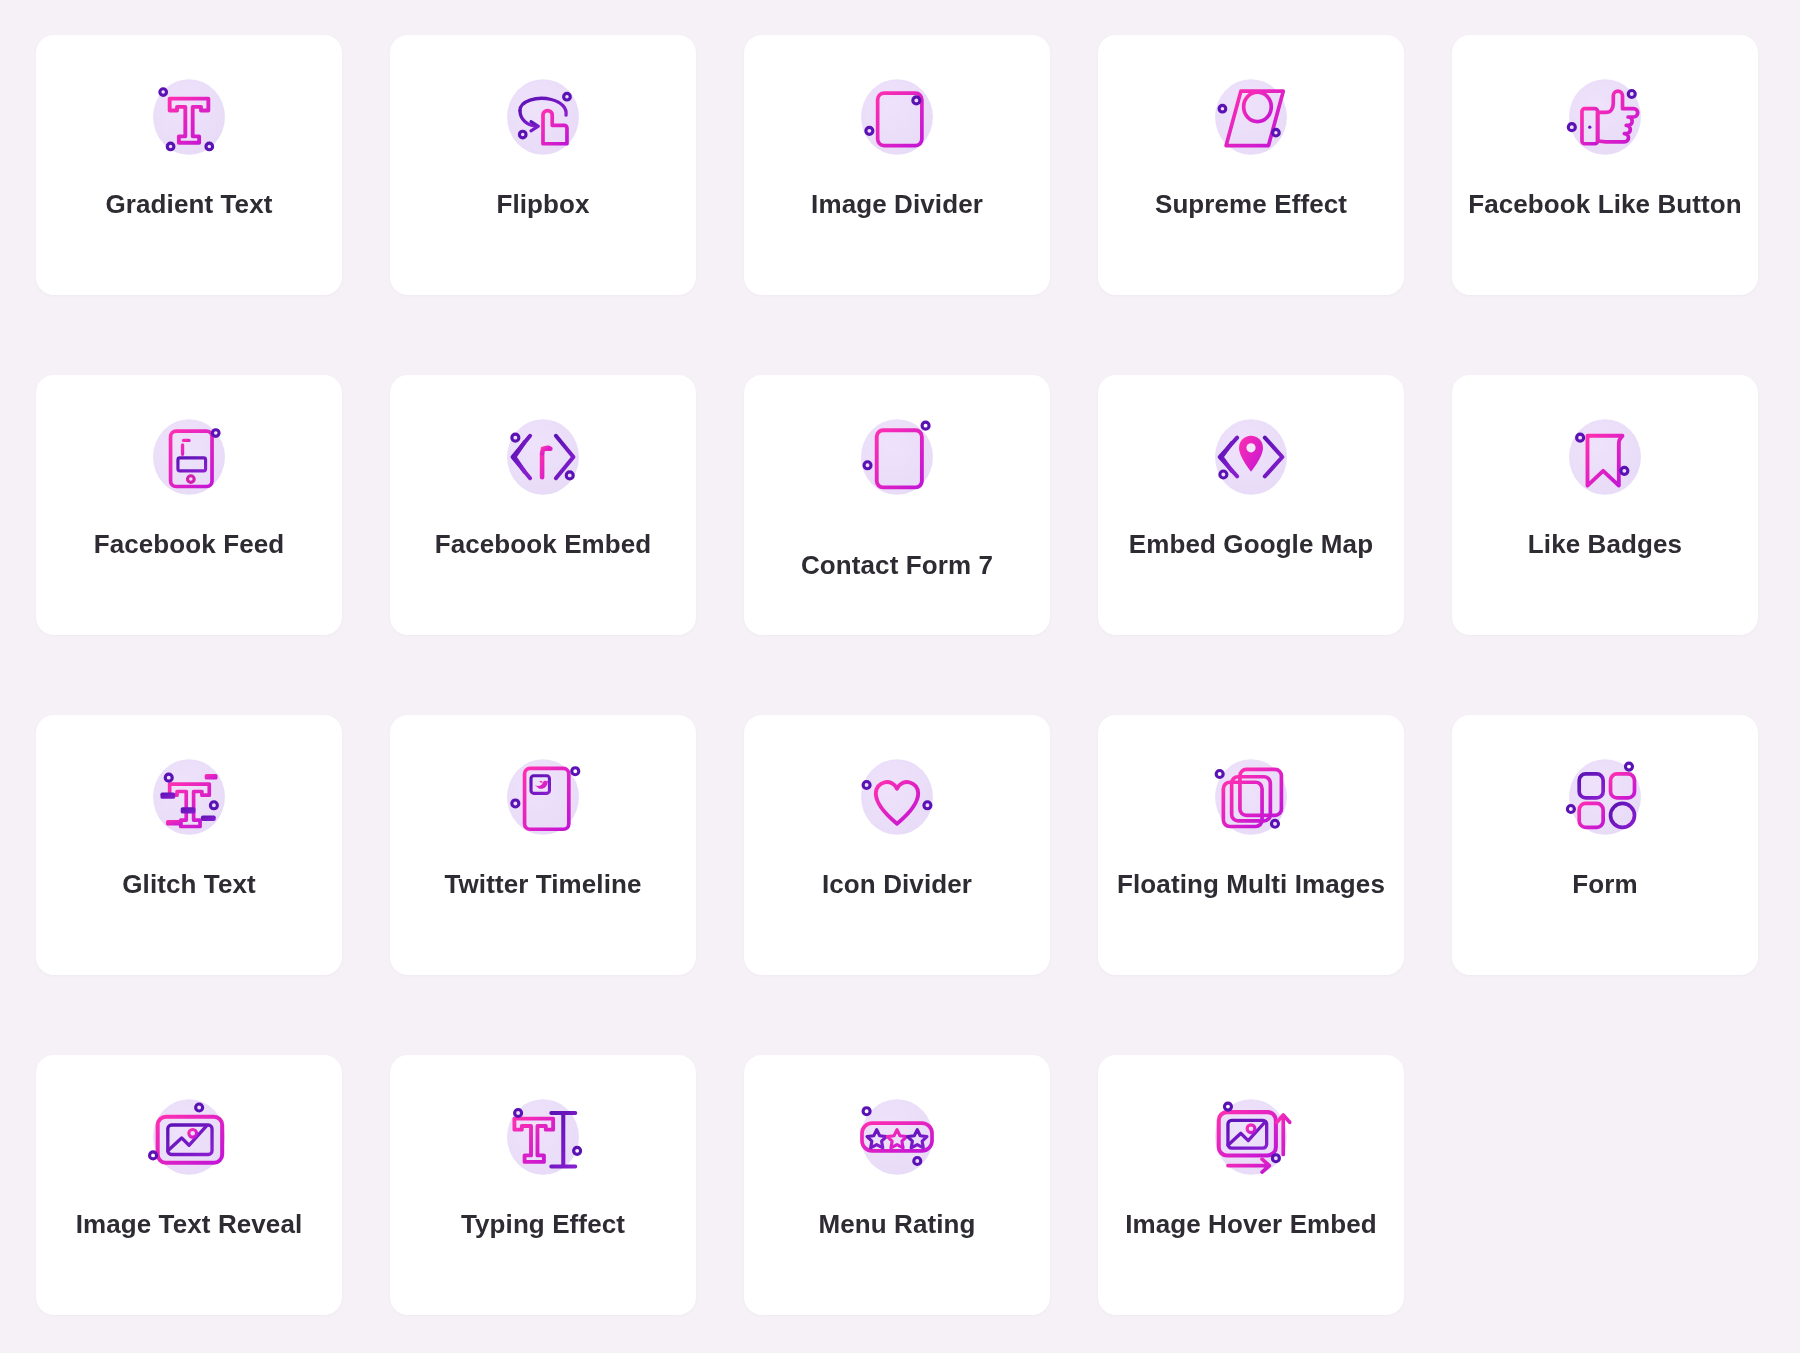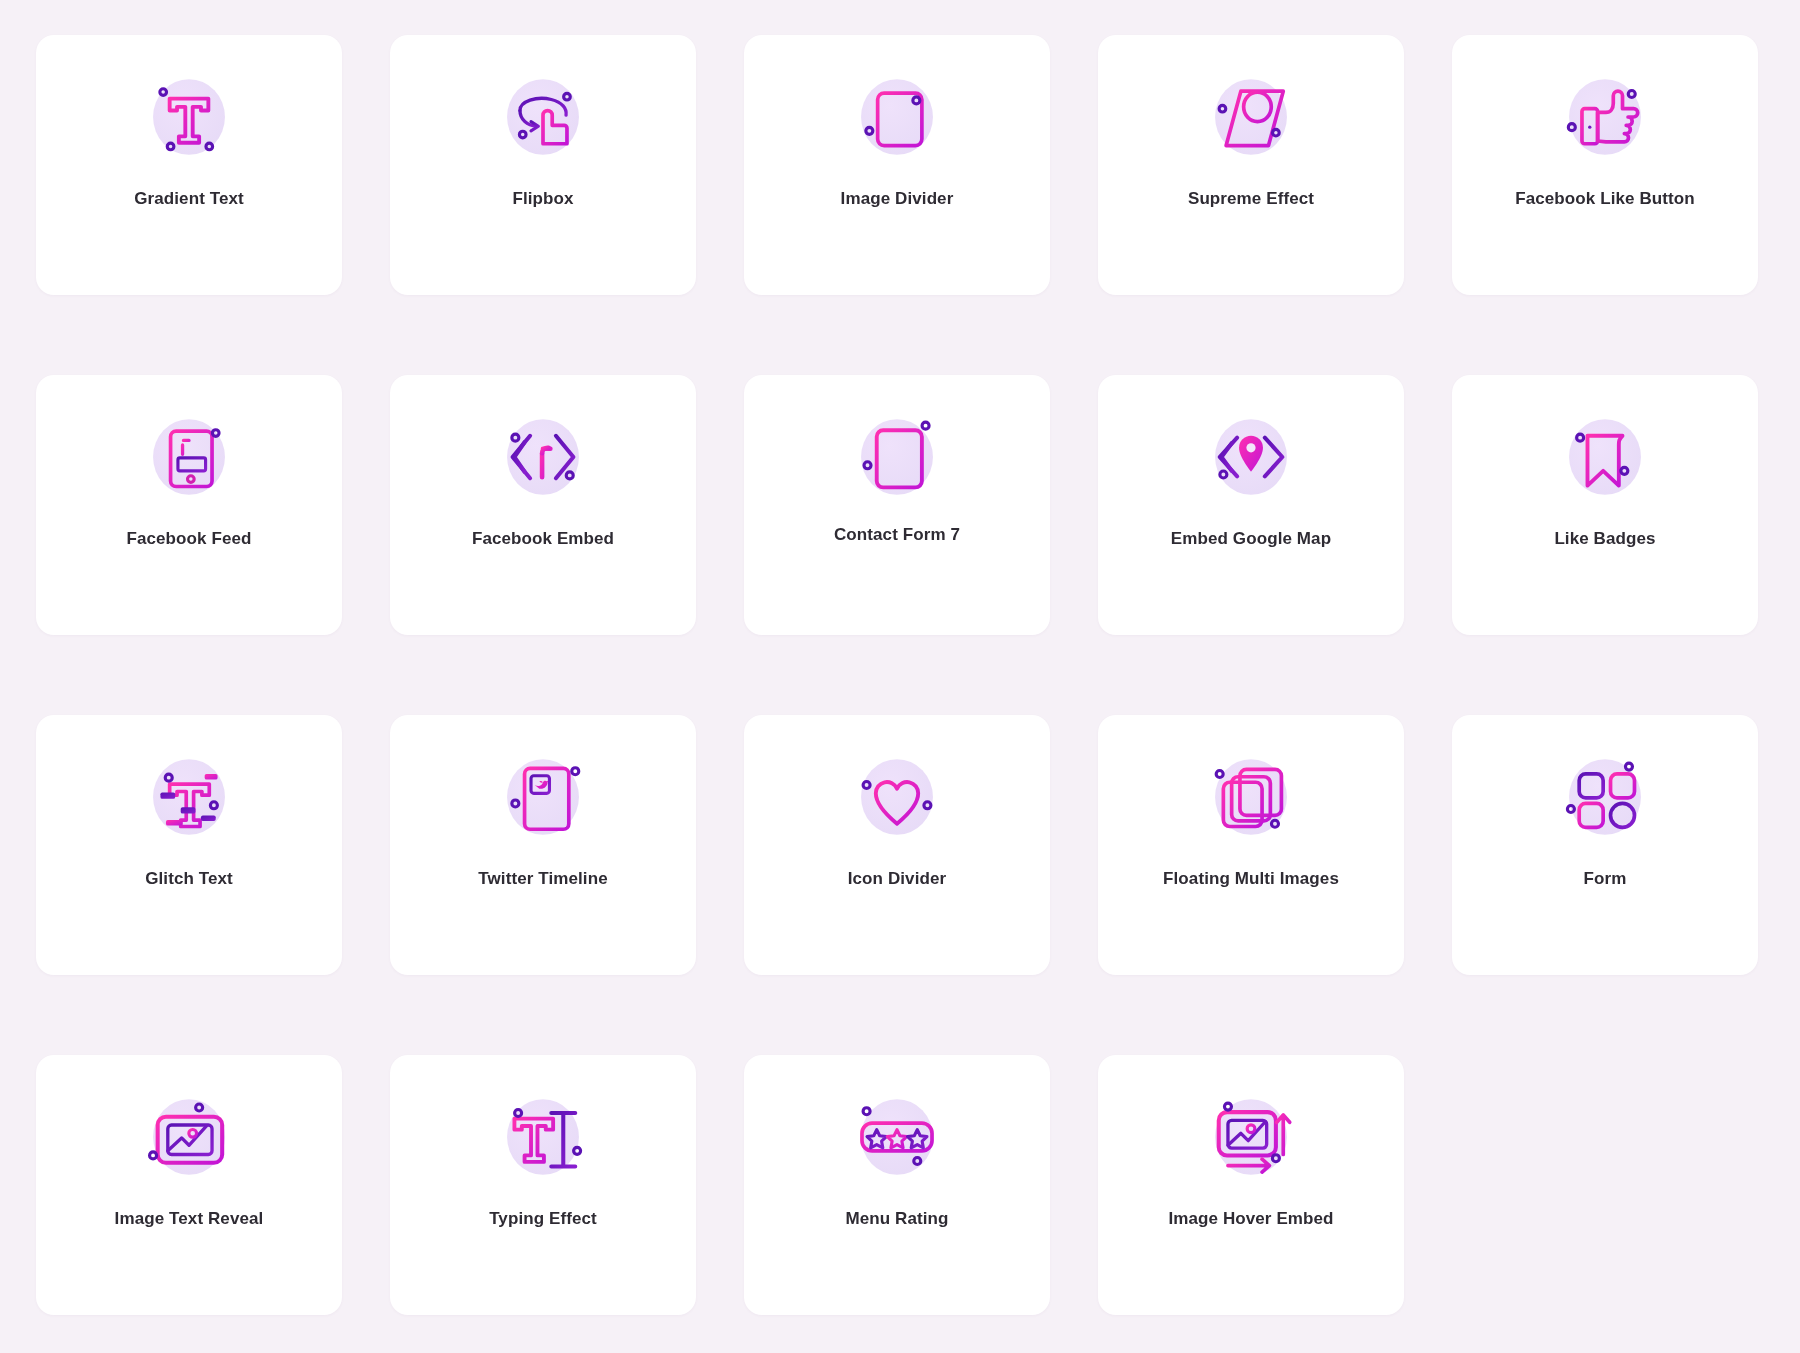--- a/index.html
+++ b/index.html
@@ -48,30 +48,30 @@
     display: flex;
     align-items: center;
     justify-content: center;
     position: relative;
   }
 
   .icon-wrap svg { display: block; overflow: visible; }
 
   .card-label {
     margin-top: 24px;
-    font-size: 17px;
+    font-size: 26px;
     font-weight: bold;
     color: #2e2b33;
     letter-spacing: 0.1px;
     line-height: 1.25;
     padding: 0 10px;
   }
 
   
-  .card.label-low .card-label { margin-top: 20px; }
+  .card.label-low .card-label { margin-top: 45px; }
 </style>
 </head>
 <body>
 
 <div id="grid">
     <div class="card">
       <div class="icon-wrap">
         <svg viewBox="-4 -4 102 102" width="94" height="94">
           <ellipse cx="47" cy="47" rx="39" ry="41" fill="url(#gBlob)"></ellipse>
           <path d="M26 27 H68 V40 H60 V36 H51 V68 H58 V75 H36 V68 H43 V36 H34 V40 H26 Z" fill="none" stroke="url(#gP)" stroke-width="4.2" stroke-linejoin="round"></path>

